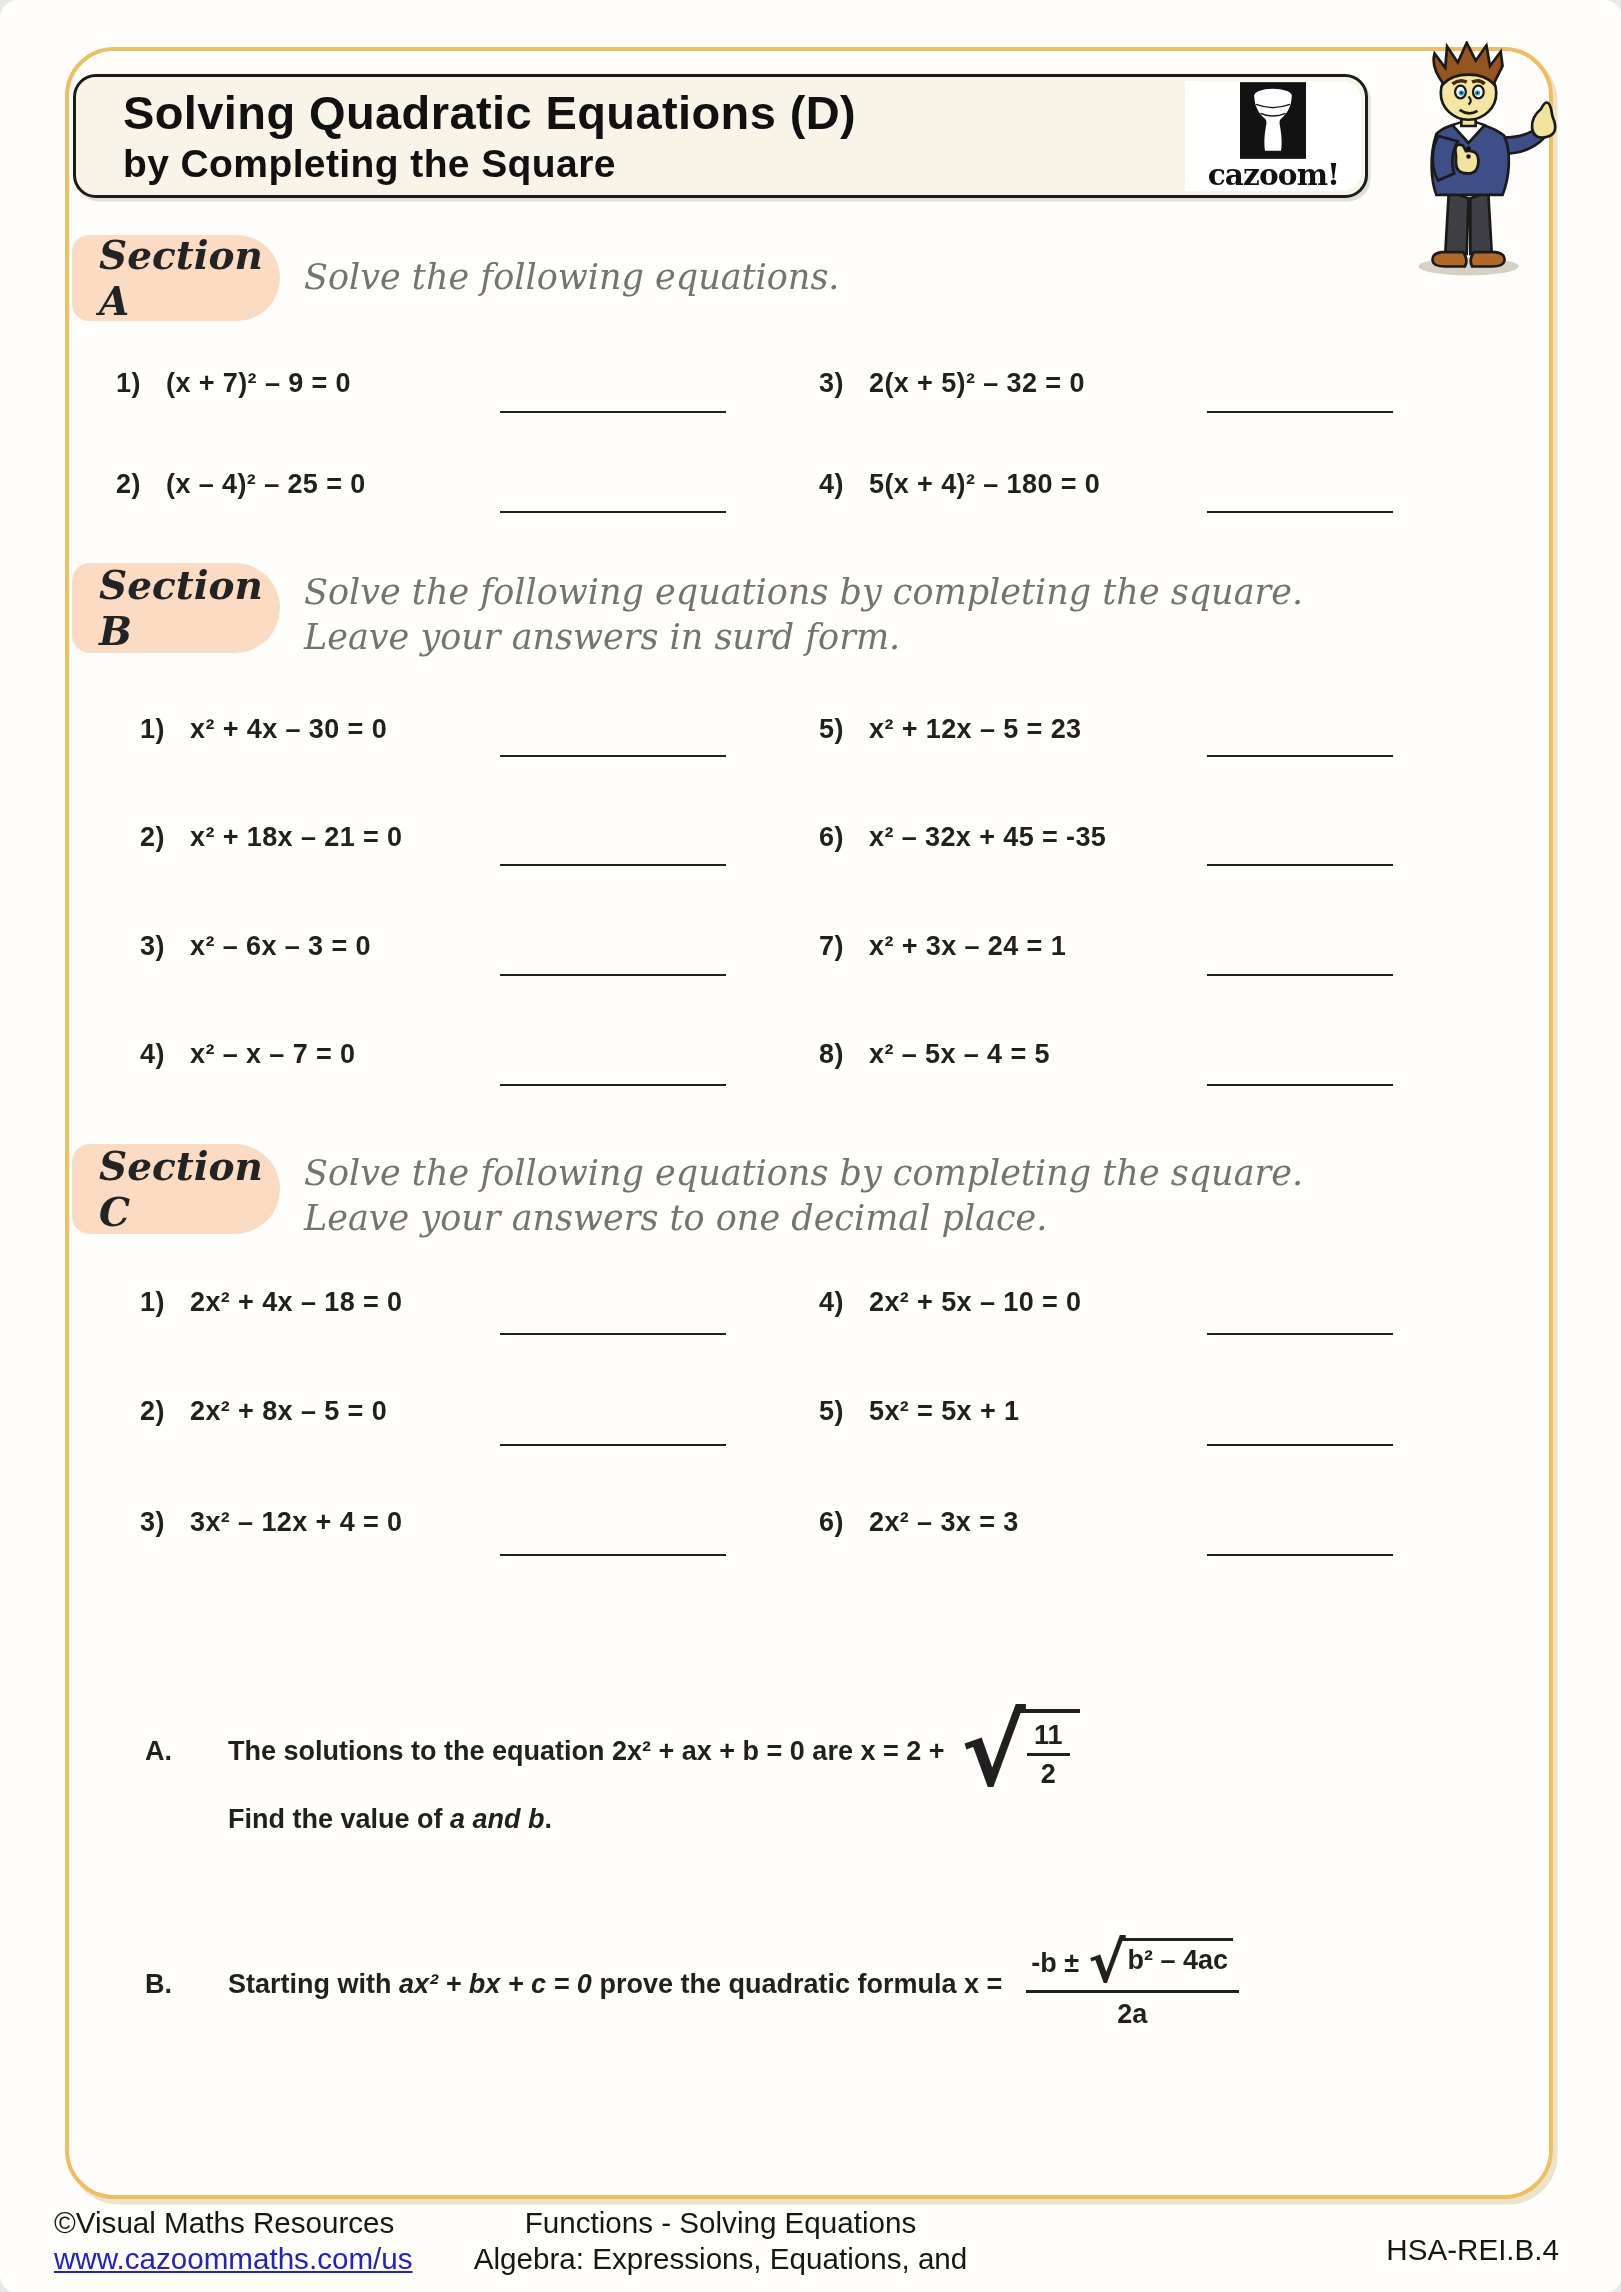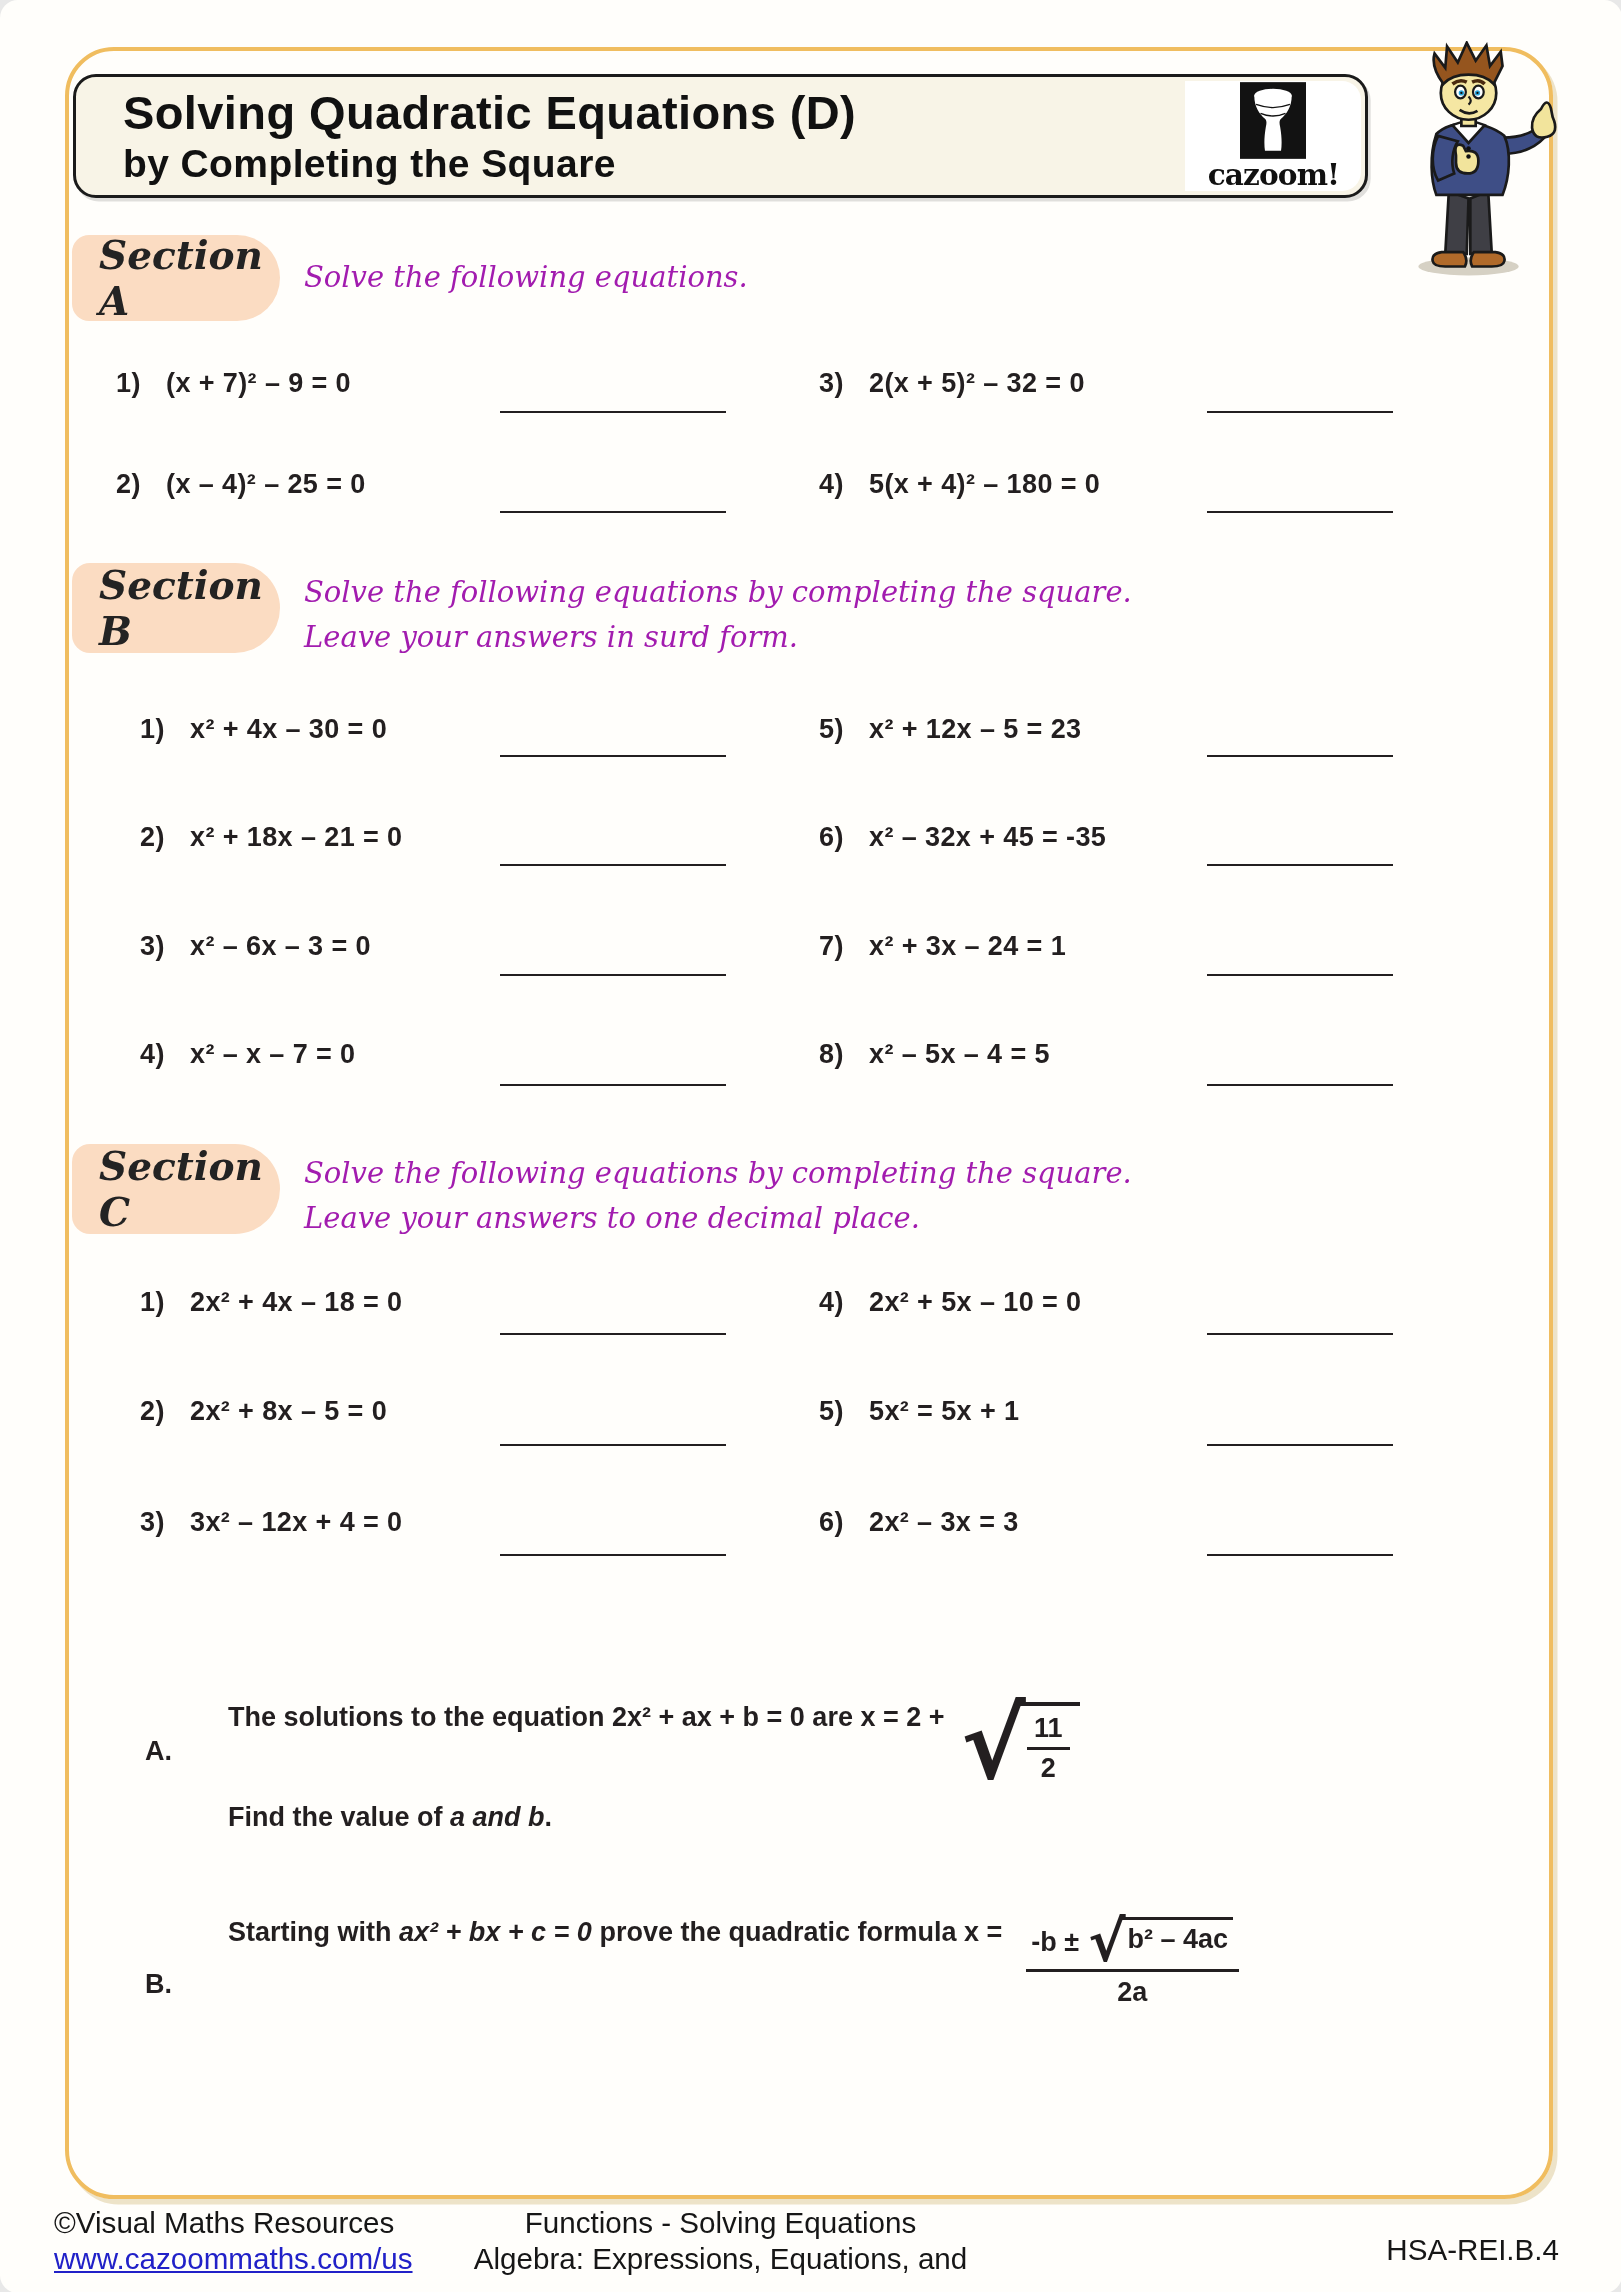--- a/index.html
+++ b/index.html
@@ -33,33 +33,33 @@
   .badge{
     position:absolute;left:72px;width:208px;height:90px;background:#fbdcc2;
     border-radius:18px 45px 45px 18px;display:flex;align-items:center;
     padding-left:27px;box-sizing:border-box;
     font-family:"DejaVu Serif",serif;font-weight:bold;font-style:italic;
     font-size:39px;color:#232323;
   }
   .badge.ext{width:222px;}
   .instr{
     position:absolute;left:304px;font-family:"DejaVu Serif",serif;font-style:italic;
-    font-size:29px;line-height:45px;color:#a21caf;white-space:pre;
+    font-size:35px;line-height:45px;color:#737373;white-space:pre;
   }
   .prob{
     position:absolute;display:flex;font-weight:bold;font-size:27px;line-height:34px;
     color:#231f20;letter-spacing:0.4px;white-space:pre;
   }
   .pnum{min-width:27px;margin-right:23px;}
   .ansline{position:absolute;height:0;border-top:2.7px solid #231f20;}
   .extlabel{
     position:absolute;font-weight:bold;font-size:27px;line-height:34px;color:#231f20;
   }
   .extrow{
-    position:absolute;display:flex;
+    position:absolute;display:flex;align-items:center;
     font-weight:bold;font-size:27px;color:#231f20;white-space:pre;
   }
   .it{font-style:italic;}
   .rad{display:inline-flex;align-items:flex-start;margin-left:9px;}
   .rad-sign{font-family:"DejaVu Sans",sans-serif;font-weight:bold;color:#231f20;}
   .rad-sign.big{font-size:97px;line-height:86px;margin-right:-8px;}
   .rad-sign.small{font-size:56px;line-height:50px;margin-right:-5.4px;}
   .rad-body{
     border-top:4.5px solid #231f20;display:flex;flex-direction:column;align-items:center;
     padding:7.2px 10.7px 0 9px;

